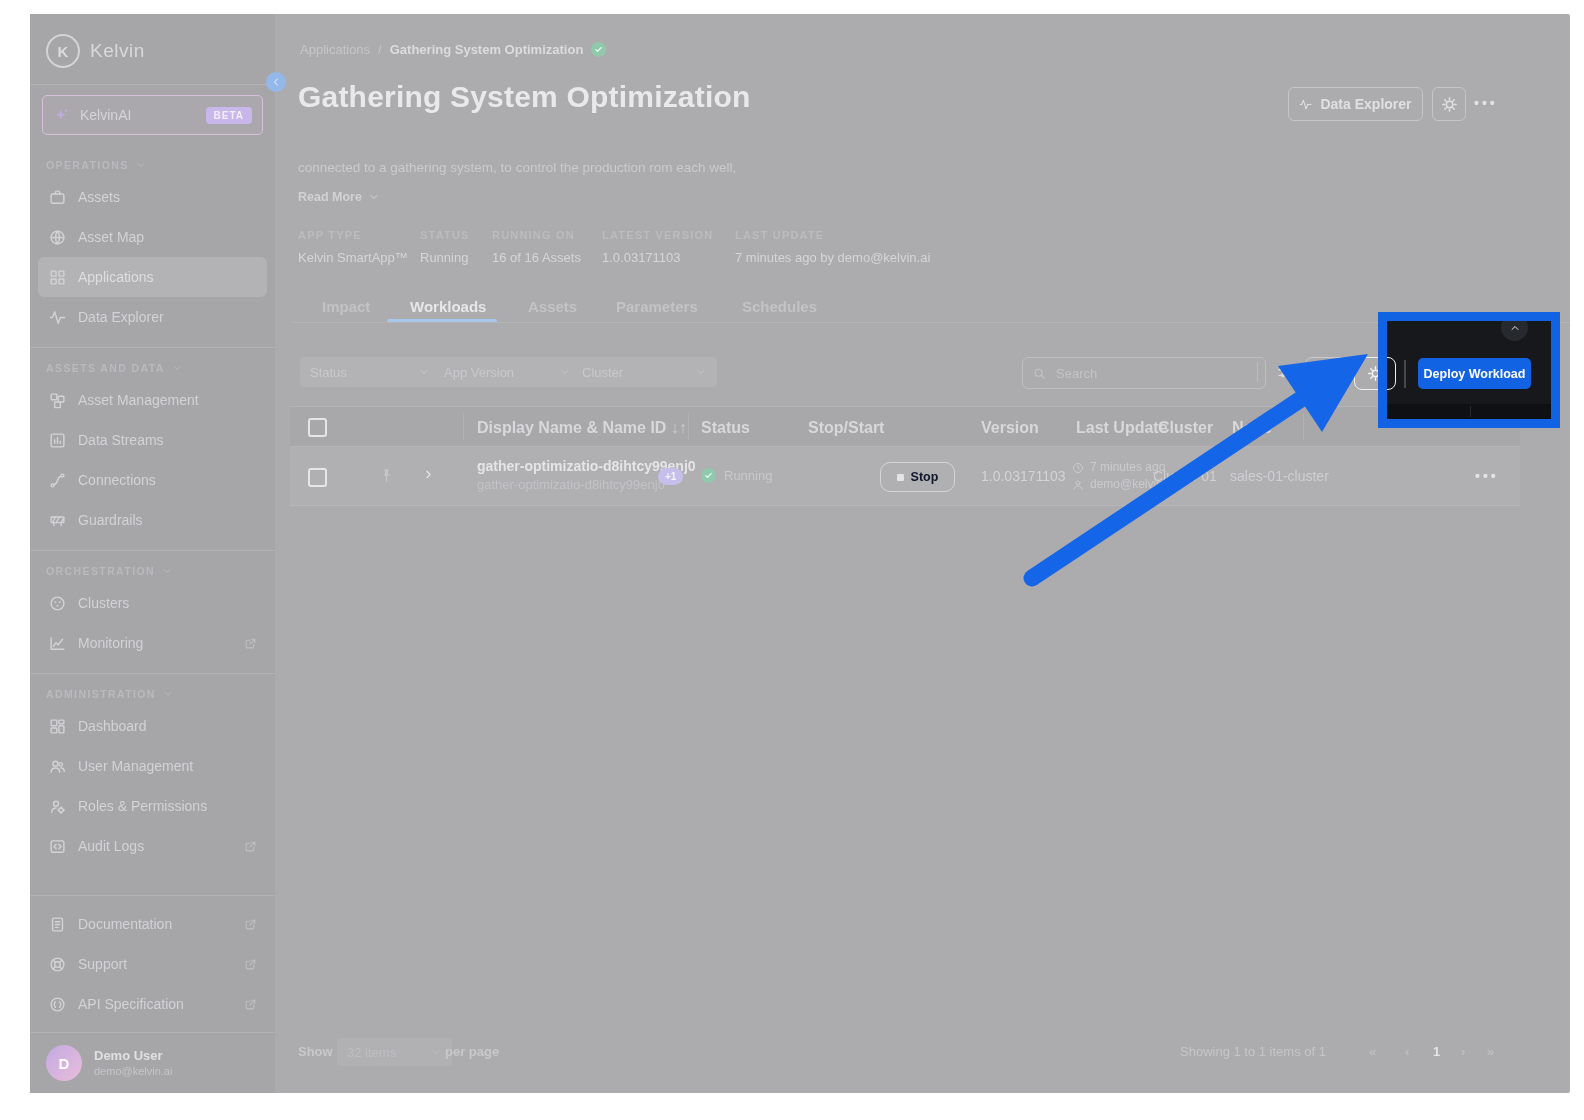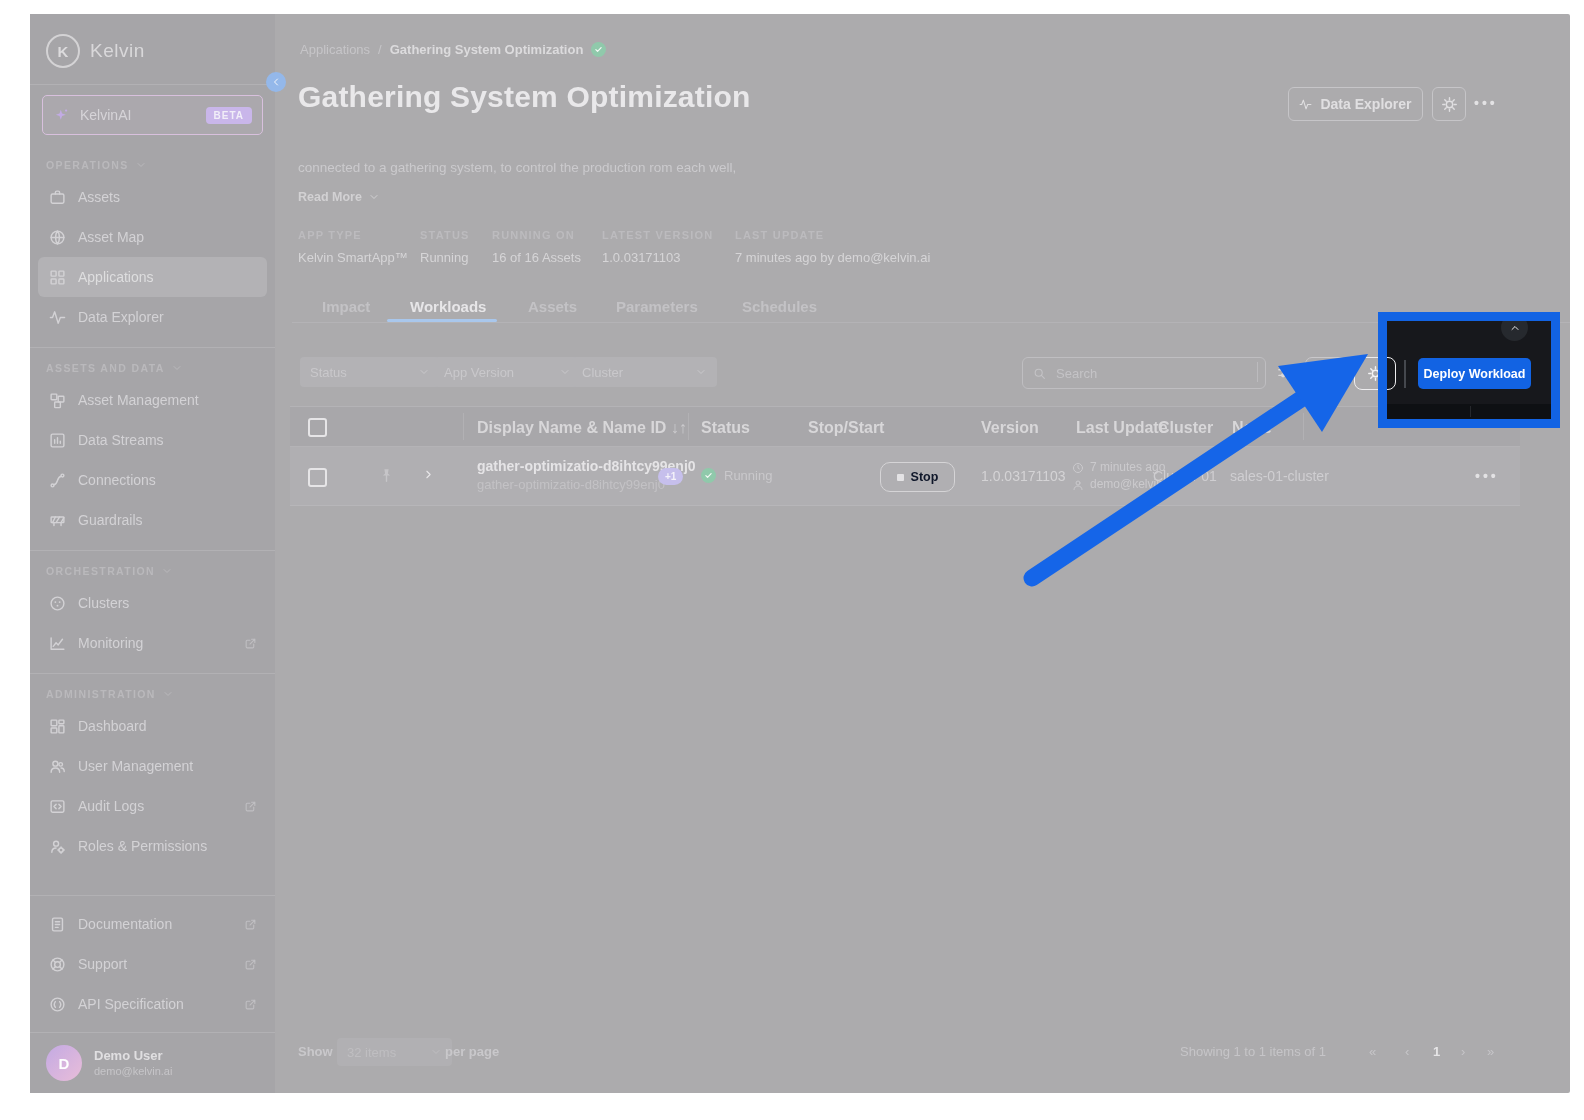--- a/index.html
+++ b/index.html
@@ -385,37 +385,37 @@
         <span class="ic">
             <svg class="i">
               <use href="#s-users"></use>
             </svg>
           </span>
         <span class="lbl">User Management</span>
       </div>
       <div class="nav-item">
         <span class="ic">
             <svg class="i">
+              <use href="#s-roles"></use>
+            </svg>
+          </span>
+        <span class="lbl">Roles &amp; Permissions</span>
+      </div>
+      <div class="nav-item">
+        <span class="ic">
+            <svg class="i">
               <use href="#s-audit"></use>
             </svg>
           </span>
         <span class="lbl">Audit Logs</span>
         <span class="ext">
             <svg class="i sm">
               <use href="#s-ext"></use>
             </svg>
           </span>
-      </div>
-      <div class="nav-item">
-        <span class="ic">
-            <svg class="i">
-              <use href="#s-roles"></use>
-            </svg>
-          </span>
-        <span class="lbl">Roles &amp; Permissions</span>
       </div>
 
       <div class="side-spacer"></div>
       <div class="side-div"></div>
       <div class="nav-item" style="margin-top:8px">
         <span class="ic">
             <svg class="i">
               <use href="#s-doc"></use>
             </svg>
           </span>

